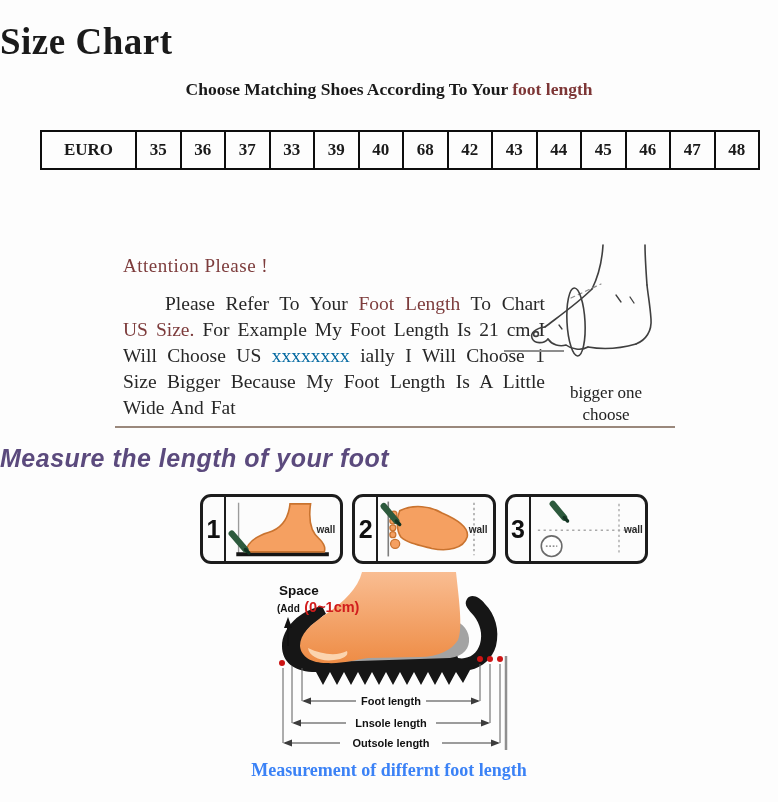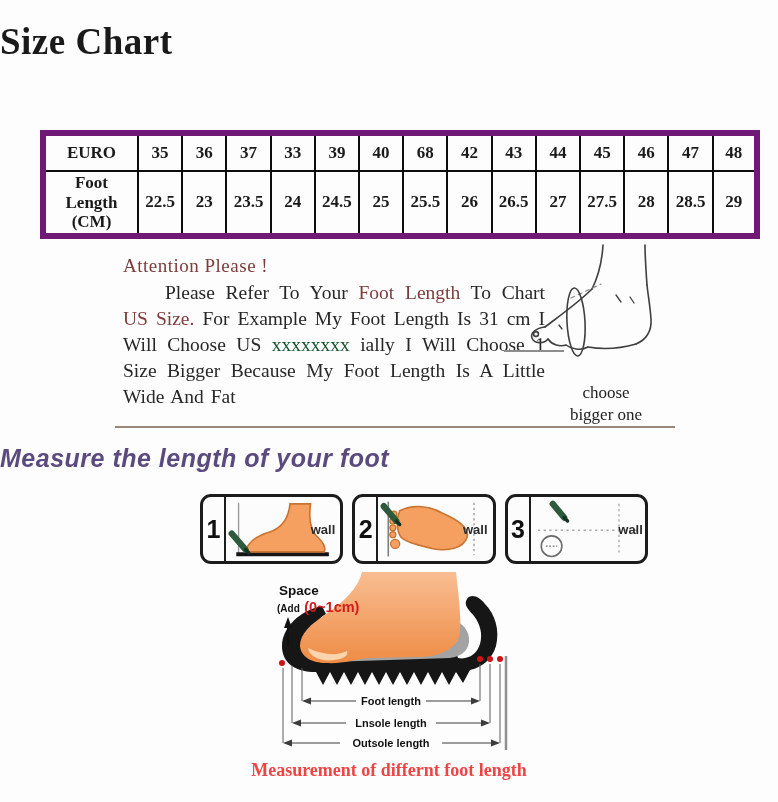--- a/index.html
+++ b/index.html
@@ -15,41 +15,41 @@
   }
   .subtitle {
     position:absolute; top:79px; left:0; width:100%;
     text-align:center; font-size:17.5px; font-weight:700;
   }
   .subtitle .hl { color:#7d3636; }
 
   table.sizes {
     position:absolute; left:40px; top:130px; width:720px;
     border-collapse:collapse; table-layout:fixed;
-    border:6px solid #701a75;
+    border:1px solid #701a75;
   }
   table.sizes td {
     border:2px solid #0d0d0d; text-align:center; vertical-align:middle;
     font-size:17px; font-weight:700; padding:1px;
   }
   table.sizes tr.r1 td { height:38px; }
   table.sizes tr.r2 td { height:64px; }
   td.rowhead { width:95px; line-height:1.15; }
 
   .attention { position:absolute; left:123px; top:255px; width:422px; }
   .attention h3 {
-    font-size:19px; font-weight:400; color:#7d3c3c; margin-bottom:3px;
+    font-size:19px; font-weight:400; color:#7d3c3c; margin-bottom:14px;
     letter-spacing:0.5px;
   }
   .attention p {
     font-size:19.5px; line-height:26px; text-align:justify;
     text-indent:42px; color:#272727; word-spacing:2px;
   }
   .attention .dkred { color:#7d3c3c; }
-  .attention .redx { color:#14532d; }
+  .attention .redx { color:#0369a1; }
 
   .sketch { position:absolute; left:523px; top:237px; width:178px; height:148px; pointer-events:none; }
   .wide-line { position:absolute; left:504px; top:350px; width:60px; height:2px; background:#8d8d8d; }
   .sketch-caption {
     position:absolute; left:543px; top:382px; width:126px;
     text-align:center; font-size:17px; line-height:22px; color:#222;
   }
 
   .divider { position:absolute; left:115px; top:426px; width:560px; height:2px; background:#9a887c; }
 
@@ -65,37 +65,38 @@
     border:3px solid #1c1c1c; border-radius:11px; background:#fcfcfc;
   }
   .panel .num {
     width:23px; display:flex; align-items:center; justify-content:center;
     font-family:"Liberation Sans", sans-serif; font-weight:700; font-size:25px;
     border-right:2px solid #1c1c1c; color:#111;
   }
   .panel svg { flex:1; height:100%; }
   .panel .wall {
     position:absolute; right:5px; top:50%; transform:translateY(-50%);
-    font-family:"Liberation Sans", sans-serif; font-size:13px; font-weight:700; color:#2b2b2b;
+    font-family:"Liberation Sans", sans-serif; font-size:10px; font-weight:700; color:#2b2b2b;
   }
   .panel.p3 .wall { right:2px; }
 
   .shoe-diagram { position:absolute; left:270px; top:572px; width:245px; height:185px; }
   .footer-caption {
     position:absolute; top:760px; left:0; width:100%; text-align:center;
-    font-size:18px; font-weight:700; color:#ef4444;
+    font-size:18px; font-weight:700; color:#3b82f6;
   }
 </style>
 </head>
 <body>
 
 <div class="page">
 
   <div class="title">Size Chart</div>
 
+  <div class="subtitle"><span>Choose Matching Shoes According To Your </span><span class="hl">foot length</span></div>
 
   <table class="sizes">
     <colgroup>
         <col style="width:95px">
         <col>
         <col>
         <col>
         <col>
         <col>
         <col>
@@ -119,43 +120,26 @@
       <td>40</td>
       <td>68</td>
       <td>42</td>
       <td>43</td>
       <td>44</td>
       <td>45</td>
       <td>46</td>
       <td>47</td>
       <td>48</td>
     </tr>
-    <tr class="r2">
-      <td class="rowhead">Foot Length (CM)</td>
-      <td>22.5</td>
-      <td>23</td>
-      <td>23.5</td>
-      <td>24</td>
-      <td>24.5</td>
-      <td>25</td>
-      <td>25.5</td>
-      <td>26</td>
-      <td>26.5</td>
-      <td>27</td>
-      <td>27.5</td>
-      <td>28</td>
-      <td>28.5</td>
-      <td>29</td>
-    </tr>
   </tbody>
     </table>
 
   <div class="attention">
     <h3>Attention Please !</h3>
-    <p><span>Please Refer To Your </span><span class="dkred">Foot Length</span><span> To Chart </span><span class="dkred">US Size.</span><span> For Example My Foot Length Is 31 cm I Will Choose US </span><span class="redx">xxxxxxxx</span><span> ially I Will Choose 1 Size Bigger Because My Foot Length Is A Little Wide And Fat</span></p>
+    <p><span>Please Refer To Your </span><span class="dkred">Foot Length</span><span> To Chart </span><span class="dkred">US Size.</span><span> For Example My Foot Length Is 21 cm I Will Choose US </span><span class="redx">xxxxxxxx</span><span> ially I Will Choose 1 Size Bigger Because My Foot Length Is A Little Wide And Fat</span></p>
   </div>
 
   <svg class="sketch" viewBox="0 0 178 148">
     <g fill="none" stroke="#3f3f3f" stroke-width="1.6" stroke-linecap="round">
       <path d="M80,8 C79,25 75,40 69,52"></path>
       <path d="M69,52 C55,66 35,80 22,90"></path>
       <path d="M22,90 C13,91 7,96 9,101 C11,107 21,107 25,102"></path>
       <circle cx="13" cy="97" r="2.4"></circle>
       <path d="M25,102 C29,108 37,110 43,108 C48,112 58,114 65,110"></path>
       <path d="M65,110 C82,113 99,111 113,107"></path>
@@ -164,22 +148,22 @@
       <path d="M36,88 L39,92" stroke-width="1.3"></path>
       <path d="M93,58 L98,65" stroke-width="1.3"></path>
       <path d="M107,60 L111,66" stroke-width="1.3"></path>
       <path d="M48,61 L78,47" stroke-dasharray="4,4" stroke="#8a8a8a" stroke-width="1.2"></path>
       <ellipse cx="53" cy="85" rx="9" ry="34" transform="rotate(-3 53 85)"></ellipse>
     </g>
   </svg>
   <div class="wide-line"></div>
 
   <div class="sketch-caption">
+    <div>bigger one</div>
     <div>choose</div>
-    <div>bigger one</div>
   </div>
 
   <div class="divider"></div>
 
   <div class="measure-heading">Measure the length of your foot</div>
 
   <div class="panels">
 
     <div class="panel p1">
       <span class="num">1</span>

